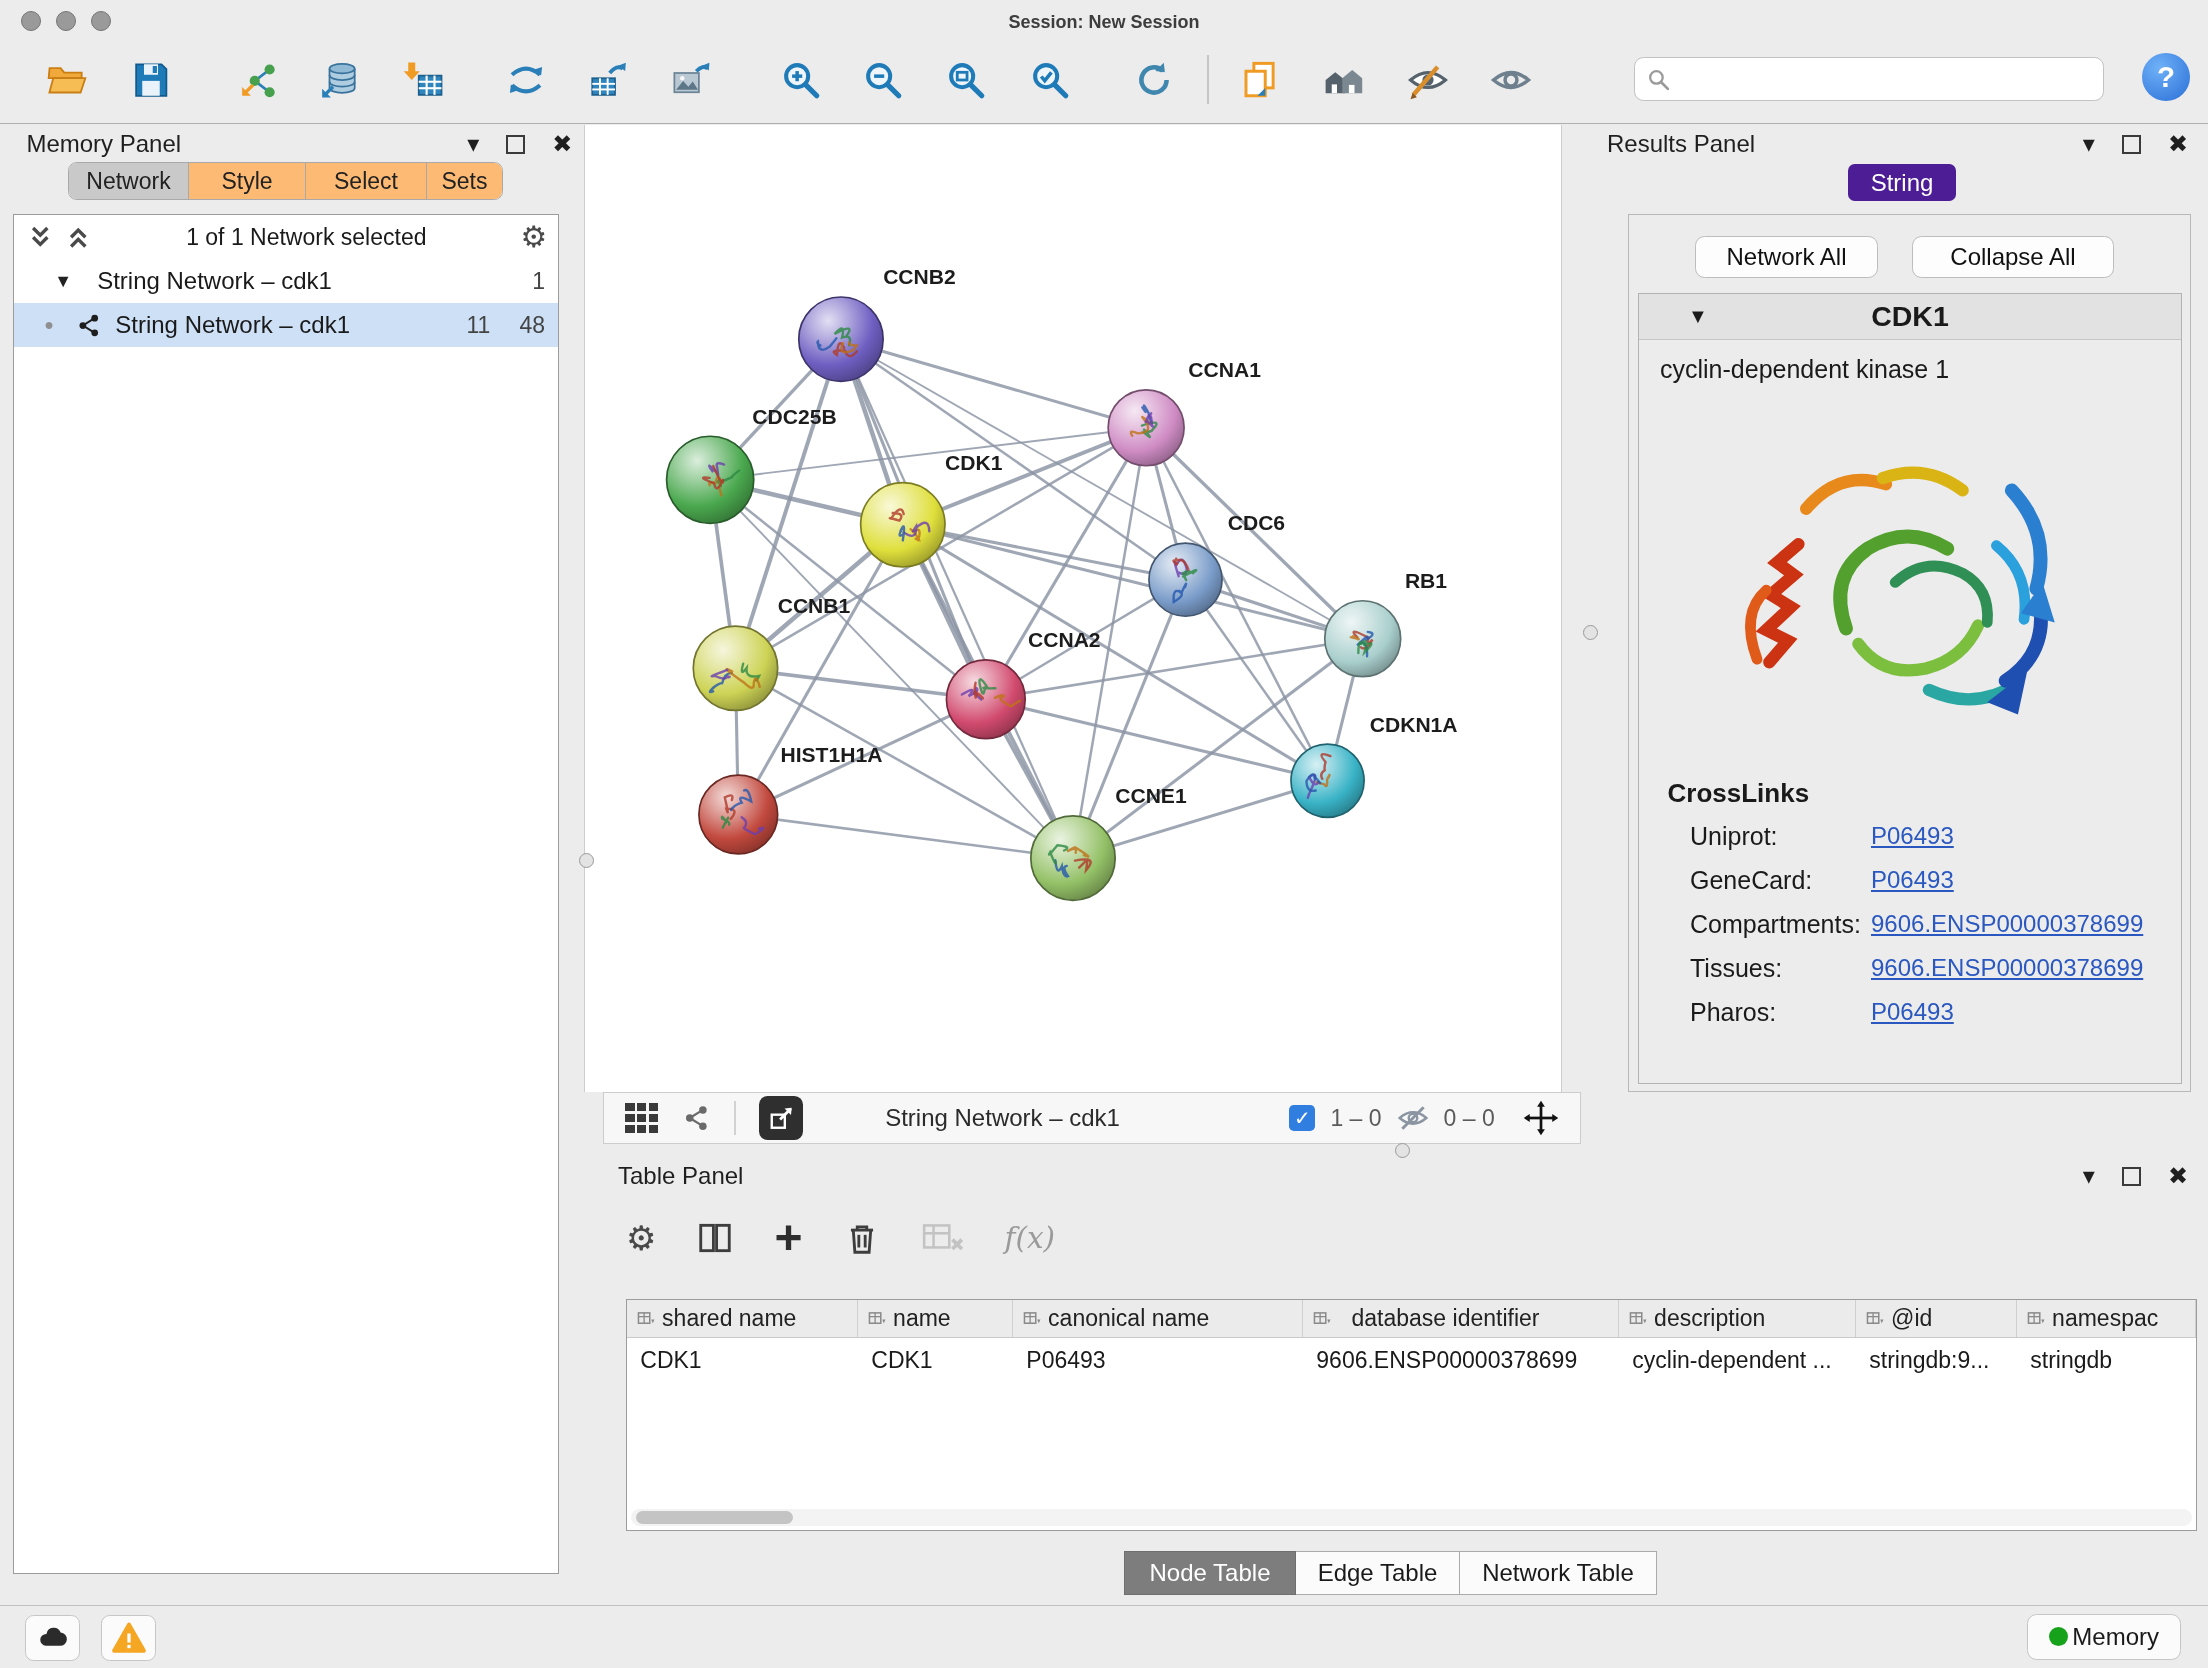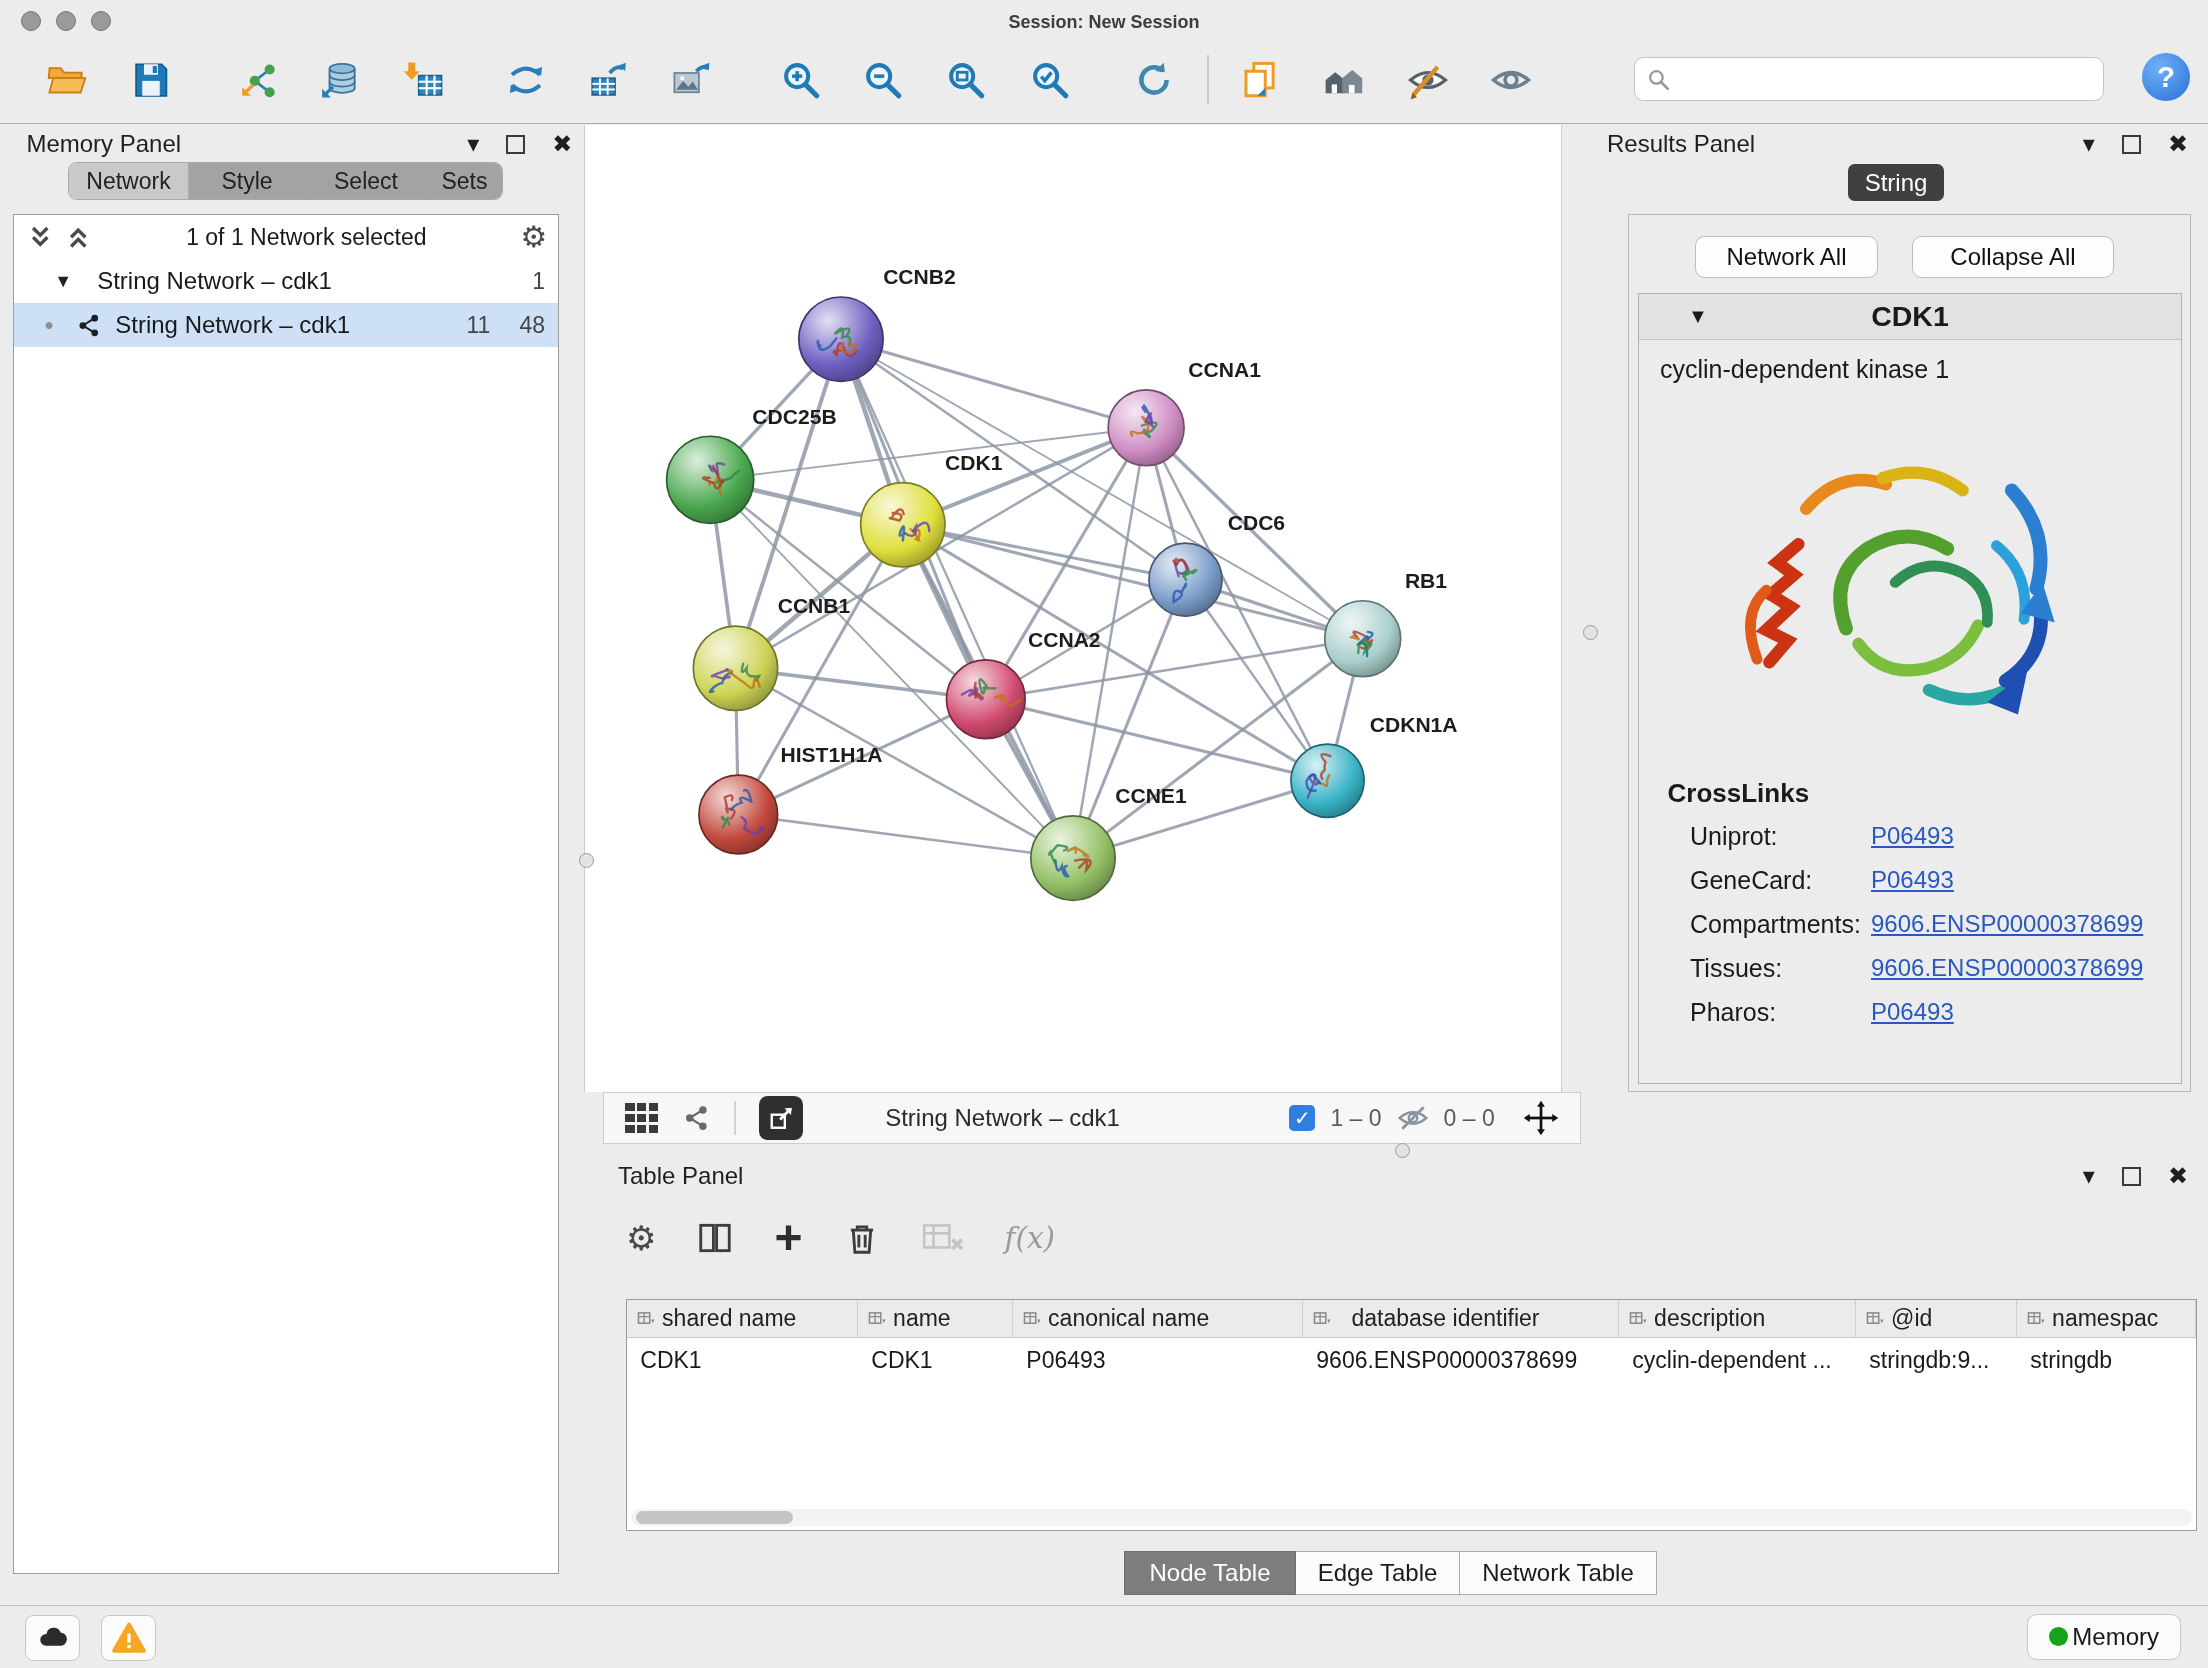--- a/index.html
+++ b/index.html
@@ -24,21 +24,21 @@
 
   
   .panel-hdr{position:absolute;height:38px;display:flex;align-items:center;justify-content:space-between;padding:0 15px;font-size:24px;color:#1f1f1f}
   .phdr-icons{display:flex;align-items:center;gap:27px}
   .ph-menu{font-size:24px;cursor:pointer}
   .ph-float{width:19px;height:19px;border:2.9px solid #3a3a3a;cursor:pointer}
   .ph-close{font-size:24px;font-weight:bold;cursor:pointer}
 
   
   .segtabs{position:absolute;display:flex;border:1.9px solid #a9a9a9;border-radius:8.6px;overflow:hidden;background:#f6f6f6;height:38px}
-  .seg{display:flex;align-items:center;justify-content:center;font-size:23px;border-right:1.9px solid #a9a9a9;cursor:pointer;background:#a3a3a3;color:#222}
+  .seg{display:flex;align-items:center;justify-content:center;font-size:23px;border-right:1.9px solid #a9a9a9;cursor:pointer;background:#fdba74;color:#222}
   .seg:last-child{border-right:none}
   .seg.selected{background:#c9c9c9}
   .treebox{position:absolute;left:13.3px;top:214px;width:546px;height:1360px;background:#fff;border:1.9px solid #9c9c9c}
   .tree-toolbar{height:44px;display:flex;align-items:center;padding:0 11.4px;gap:9.5px}
   .tree-status{flex:1;text-align:center;font-size:23px}
   .gearglyph{font-size:29.5px;color:#4a4a4a;cursor:pointer}
   .tree-row{height:44px;display:flex;align-items:center;font-size:24px;position:relative}
   .tree-row .rcount{position:absolute;right:13.3px;color:#444;font-size:23px}
   .tree-row .ncount{position:absolute;right:68px;color:#444;font-size:23px}
   .tree-row.selected{background:#cde0f6}
@@ -51,21 +51,21 @@
   .nt-sep{width:1.9px;height:34px;background:#d2d2d2}
   .gridicon{display:grid;grid-template-columns:repeat(3,9.5px);grid-template-rows:repeat(3,8.6px);gap:2.4px;cursor:pointer}
   .gridicon span{background:#3a3a3a}
   .darkbtn{width:44px;height:44px;background:#2f2f2f;border-radius:8.6px;display:flex;align-items:center;justify-content:center;cursor:pointer}
   .net-name{font-size:24px;color:#2b2b2b;margin-left:59px}
   .nt-right{margin-left:auto;display:flex;align-items:center;gap:15px}
   .cbox{width:26px;height:26px;background:#2f7ee0;border-radius:4.8px;color:#fff;font-size:20px;font-weight:bold;display:flex;align-items:center;justify-content:center;cursor:pointer}
   .ntcount{font-size:23px;color:#5a5a5a}
 
   
-  .string-badge{position:absolute;left:1848px;top:164px;width:96px;height:37px;background:#404040;border-radius:6.7px;color:#fff;font-size:24px;display:flex;align-items:center;justify-content:center;cursor:pointer}
+  .string-badge{position:absolute;left:1848px;top:164px;width:108px;height:37px;background:#4c1d95;border-radius:6.7px;color:#fff;font-size:24px;display:flex;align-items:center;justify-content:center;cursor:pointer}
   .results-box{position:absolute;left:1628px;top:214px;width:563px;height:878px;border:1.9px solid #b8b8b8}
   .macbtn{position:absolute;height:42px;background:#fdfdfd;border:1.9px solid #bdbdbd;border-radius:9.5px;font-size:24px;font-family:inherit;cursor:pointer;color:#111}
   .card{position:absolute;left:1638px;top:293px;width:544px;height:791px;border:1.9px solid #b3b3b3;background:#ececec}
   .card-hdr{height:46px;background:#e2e2e2;border-bottom:1.9px solid #c6c6c6;position:relative;display:flex;align-items:center;justify-content:center}
   .card-hdr .tri{position:absolute;left:49px;font-size:20px;cursor:pointer}
   .card-gene{font-size:28.5px;font-weight:bold}
   .card-desc{padding:15px 0 0 21px;font-size:25px}
   .protein-wrap{width:399px;height:371px;margin:13.3px auto 0}
   .xl-title{padding:9.5px 0 5.7px 28.5px;font-size:26px;font-weight:bold}
   .xlink-row{height:44px;display:flex;align-items:center;padding-left:51px;font-size:25px}

